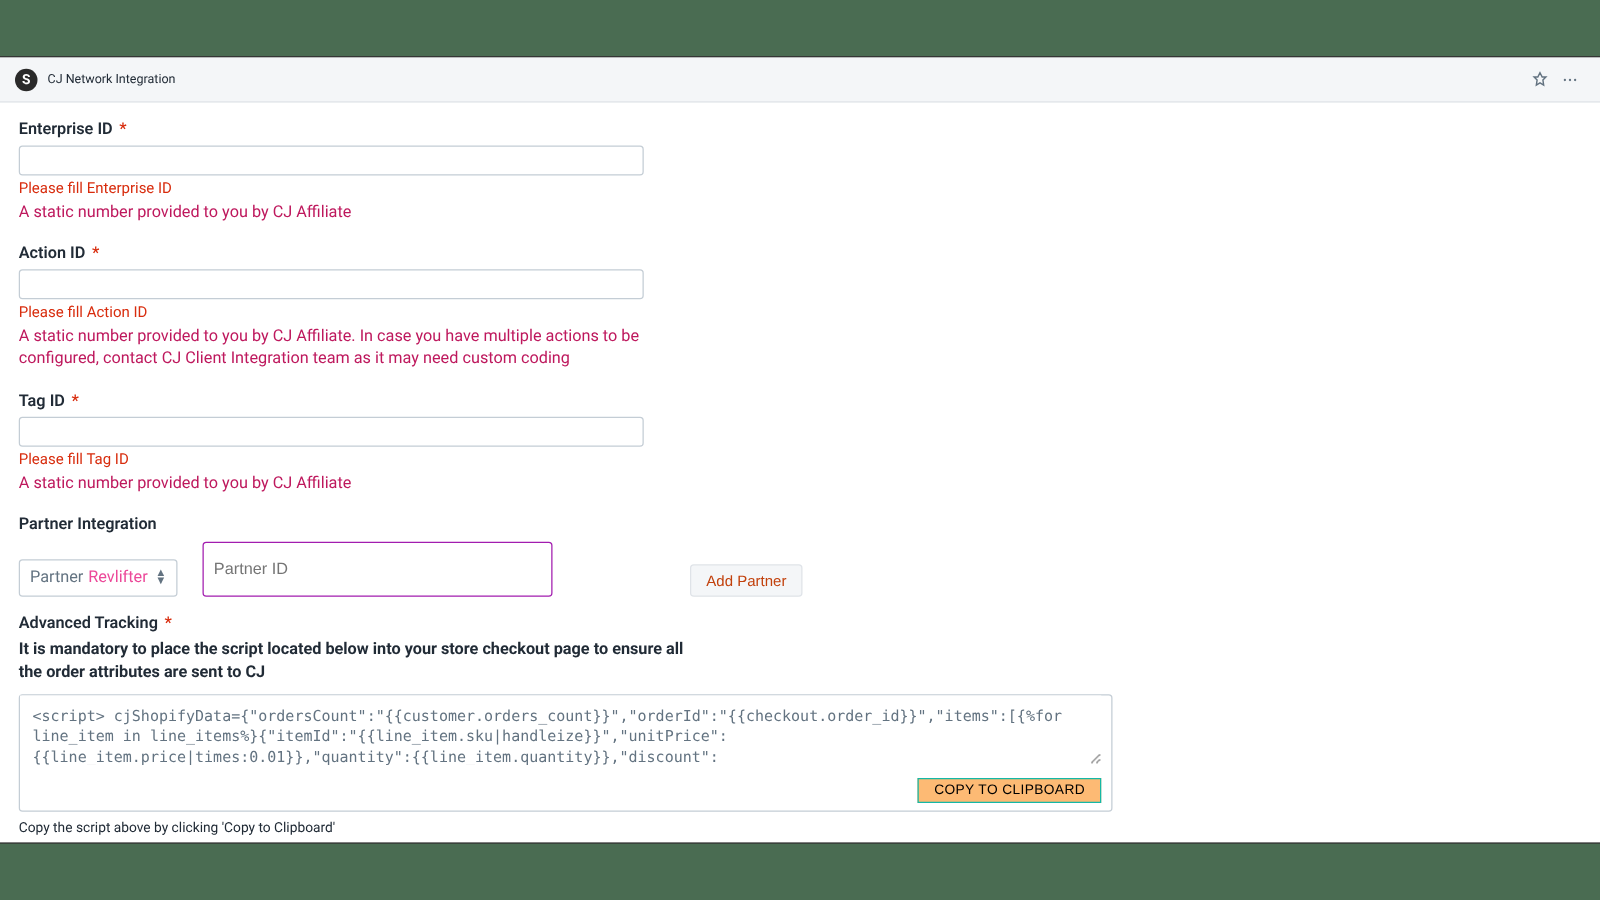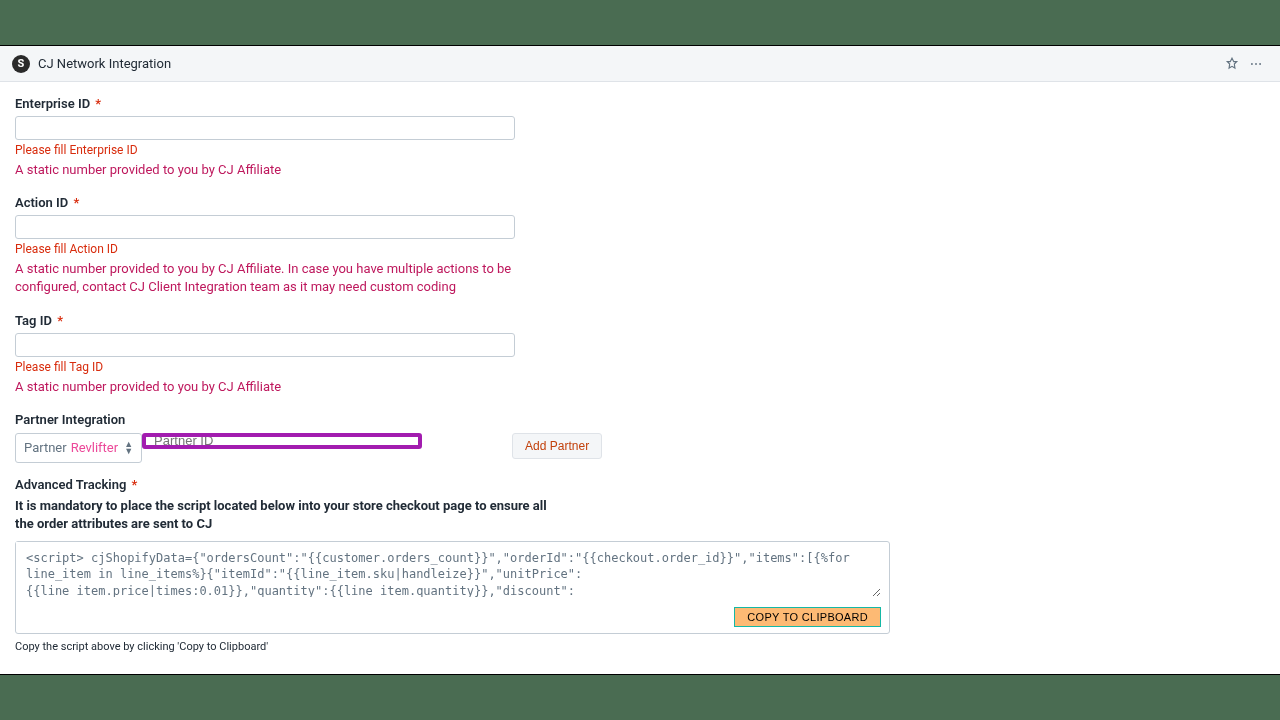--- a/index.html
+++ b/index.html
@@ -3,36 +3,36 @@
 <meta charset="utf-8">
 <style>
 * { box-sizing: border-box; margin: 0; padding: 0; }
 body { font-family: -apple-system, BlinkMacSystemFont, 'Segoe UI', Roboto, sans-serif; font-size: 13px; color: #212b36; background: #4a6c52; }
 .outer { width: 1280px; height: 720px; position: relative; }
 .green-top { height: 45px; background: #4a6c52; }
 .green-bottom { position: absolute; bottom: 0; left: 0; right: 0; height: 45px; background: #4a6c52; }
 .app { position: absolute; top: 45px; left: 0; right: 0; bottom: 45px; background: #fff; display: flex; flex-direction: column; border-top: 1px solid #000; border-bottom: 1px solid #000; }
 .topbar { height: 36px; background: #f4f6f8; border-bottom: 1px solid #dfe3e8; display: flex; align-items: center; padding: 0 12px; }
 .topbar .logo { width: 18px; height: 18px; border-radius: 50%; background: #2a2a2a; color: #fff; display: flex; align-items: center; justify-content: center; font-size: 11px; font-weight: bold; margin-right: 8px; }
-.topbar .title { font-size: 13px; color: #212b36; }
+.topbar .title { font-size: 10px; color: #212b36; }
 .topbar .spacer { flex: 1; }
 .topbar .icon-btn { width: 24px; height: 24px; display: flex; align-items: center; justify-content: center; color: #637381; cursor: pointer; }
 .content { flex: 1; overflow-y: auto; padding: 14px 15px 15px 15px; }
 .field { margin-bottom: 16px; max-width: 530px; }
 .field-label { font-weight: 600; font-size: 13px; margin-bottom: 5px; display: block; }
 .req { color: #d82c0d; margin-left: 2px; }
 .text-input { width: 500px; height: 24px; border: 1px solid #c4cdd5; border-radius: 3px; padding: 2px 6px; font-size: 13px; }
 .error { color: #d82c0d; font-size: 12px; margin-top: 3px; }
 .help { color: #be185d; font-size: 13px; margin-top: 4px; line-height: 1.4; }
-.partner-row { display: flex; align-items: flex-start; margin-top: 6px; }
+.partner-row { display: flex; align-items: flex-end; gap: 20px; margin-top: 6px; }
 .select-wrap { border: 1px solid #c4cdd5; border-radius: 3px; padding: 4px 8px; font-size: 13px; display: flex; align-items: center; background: #fff; height: 30px; }
 .select-wrap .lbl { color: #637381; margin-right: 4px; }
 .select-wrap .val { color: #ec4899; }
 .select-wrap .arrows { margin-left: 6px; font-size: 9px; line-height: 7px; color: #637381; display:flex; flex-direction:column; }
-.partner-id-input { width: 280px; height: 16px; border: 4px solid #a21caf; border-radius: 3px; padding: 4px 8px; font-size: 13px; }
+.partner-id-input { width: 280px; height: 44px; border: 1px solid #a21caf; border-radius: 3px; padding: 4px 8px; font-size: 13px; }
 .add-partner-btn { margin-left: 90px; color: #c2410c; background: #f4f6f8; border: 1px solid #dfe3e8; border-radius: 3px; padding: 5px 12px; font-size: 12px; cursor: default; }
 .section { margin-bottom: 14px; }
 .adv-help { font-size: 13px; line-height: 1.4; max-width: 540px; margin-top: 4px; margin-bottom: 8px; font-weight: bold; }
 .script-box { width: 875px; border: 1px solid #c4cdd5; border-radius: 3px; padding: 0; }
 .script-textarea { width: 865px; height: 56px; border: none; border-bottom: 1px dashed transparent; font-family: 'SFMono-Regular', Consolas, monospace; font-size: 12px; padding: 8px 10px 6px 10px; resize: vertical; color: #637381; line-height: 1.35; outline: none; }
 .script-footer { display: flex; justify-content: flex-end; padding: 6px 8px 6px 8px; }
 .copy-btn { border: 1px solid #14b8a6; background: #fdba74; padding: 3px 12px; font-size: 11px; letter-spacing: 0.3px; cursor: pointer; }
 .copy-help { font-size: 11px; margin-top: 6px; }
 .next-steps { margin-top: 18px; font-size: 13px; line-height: 1.55; }
 .next-steps .hdr { margin-bottom: 2px; }

